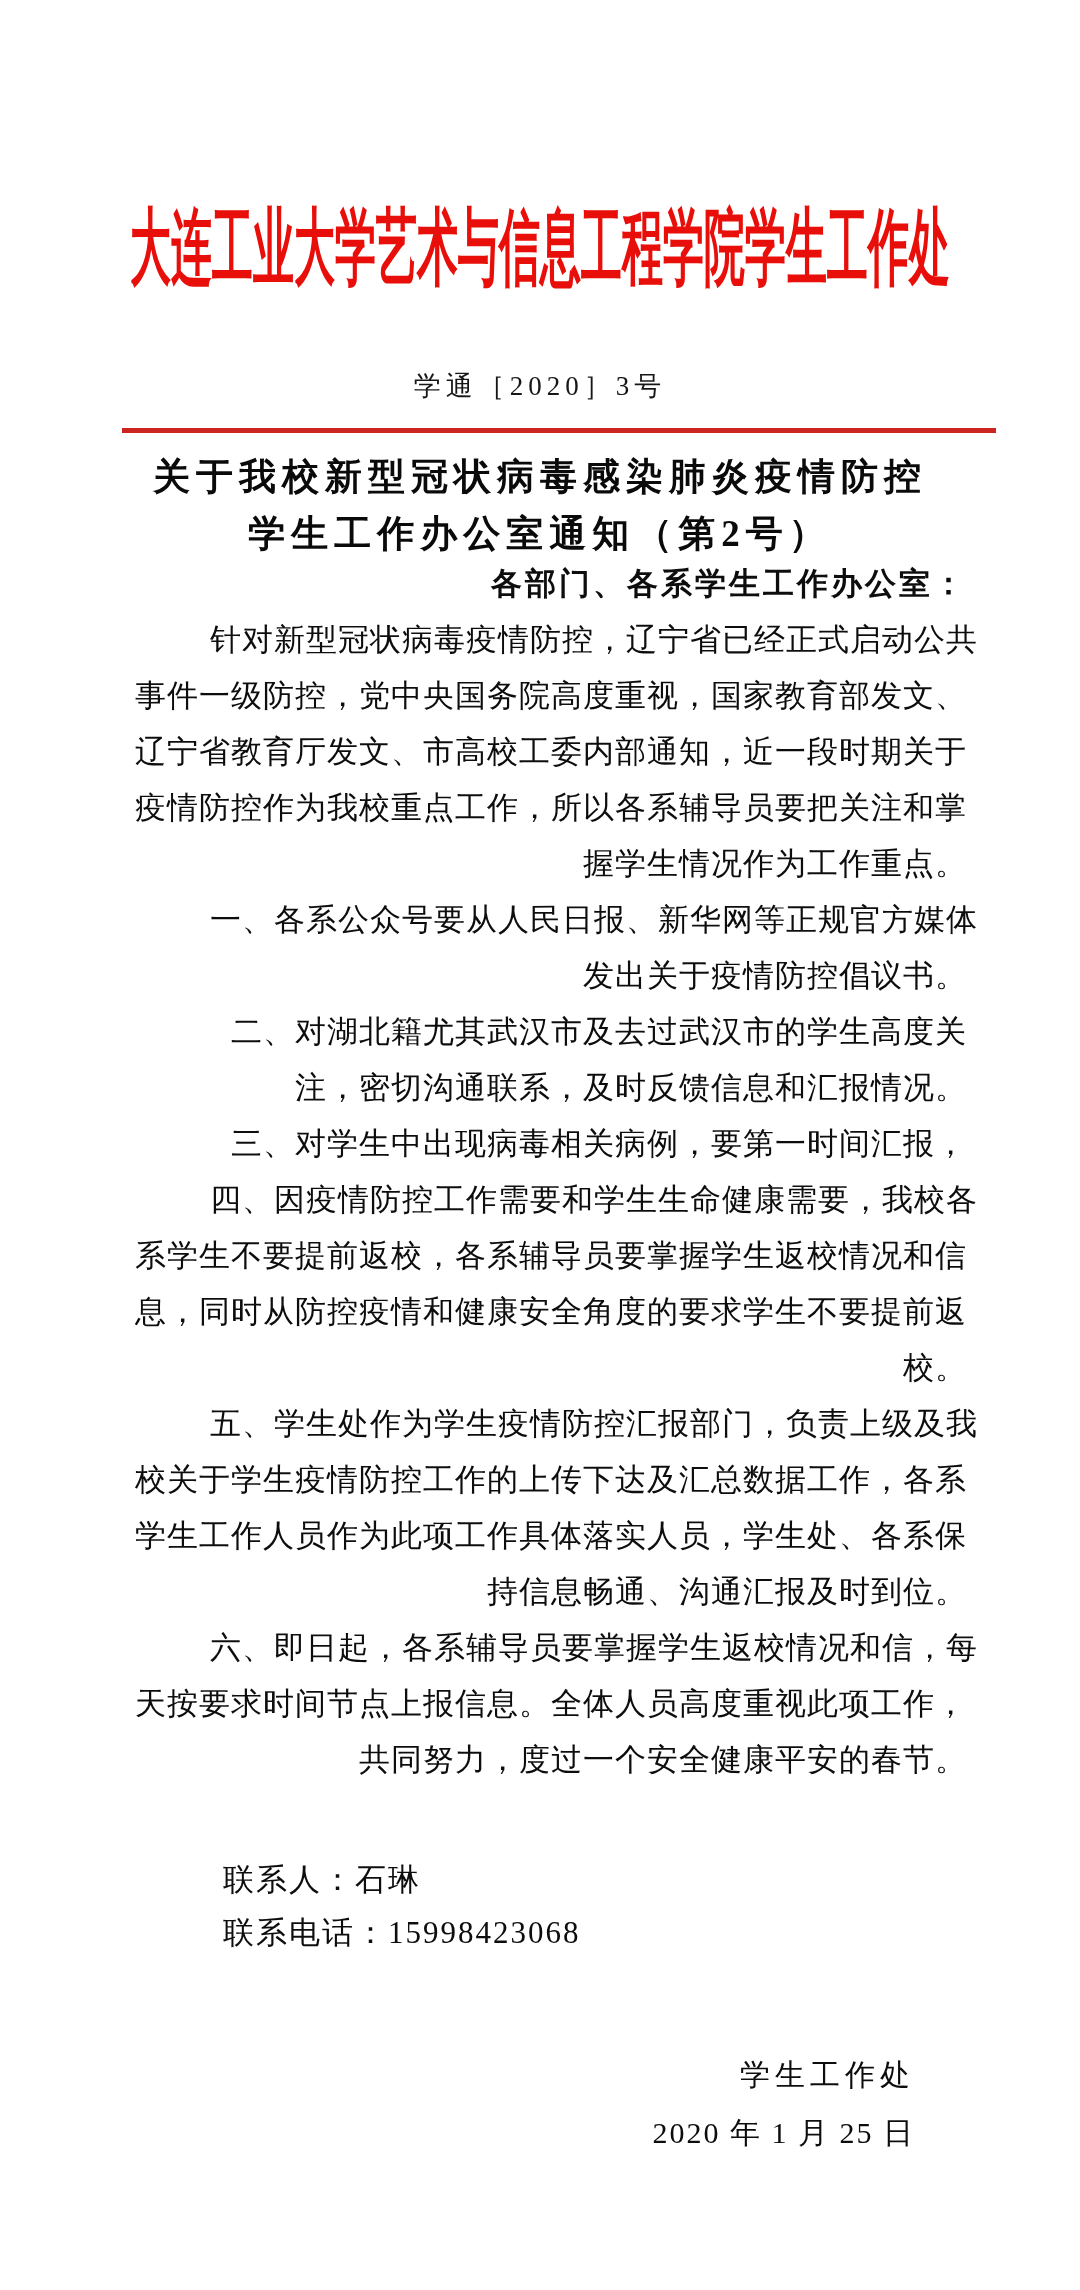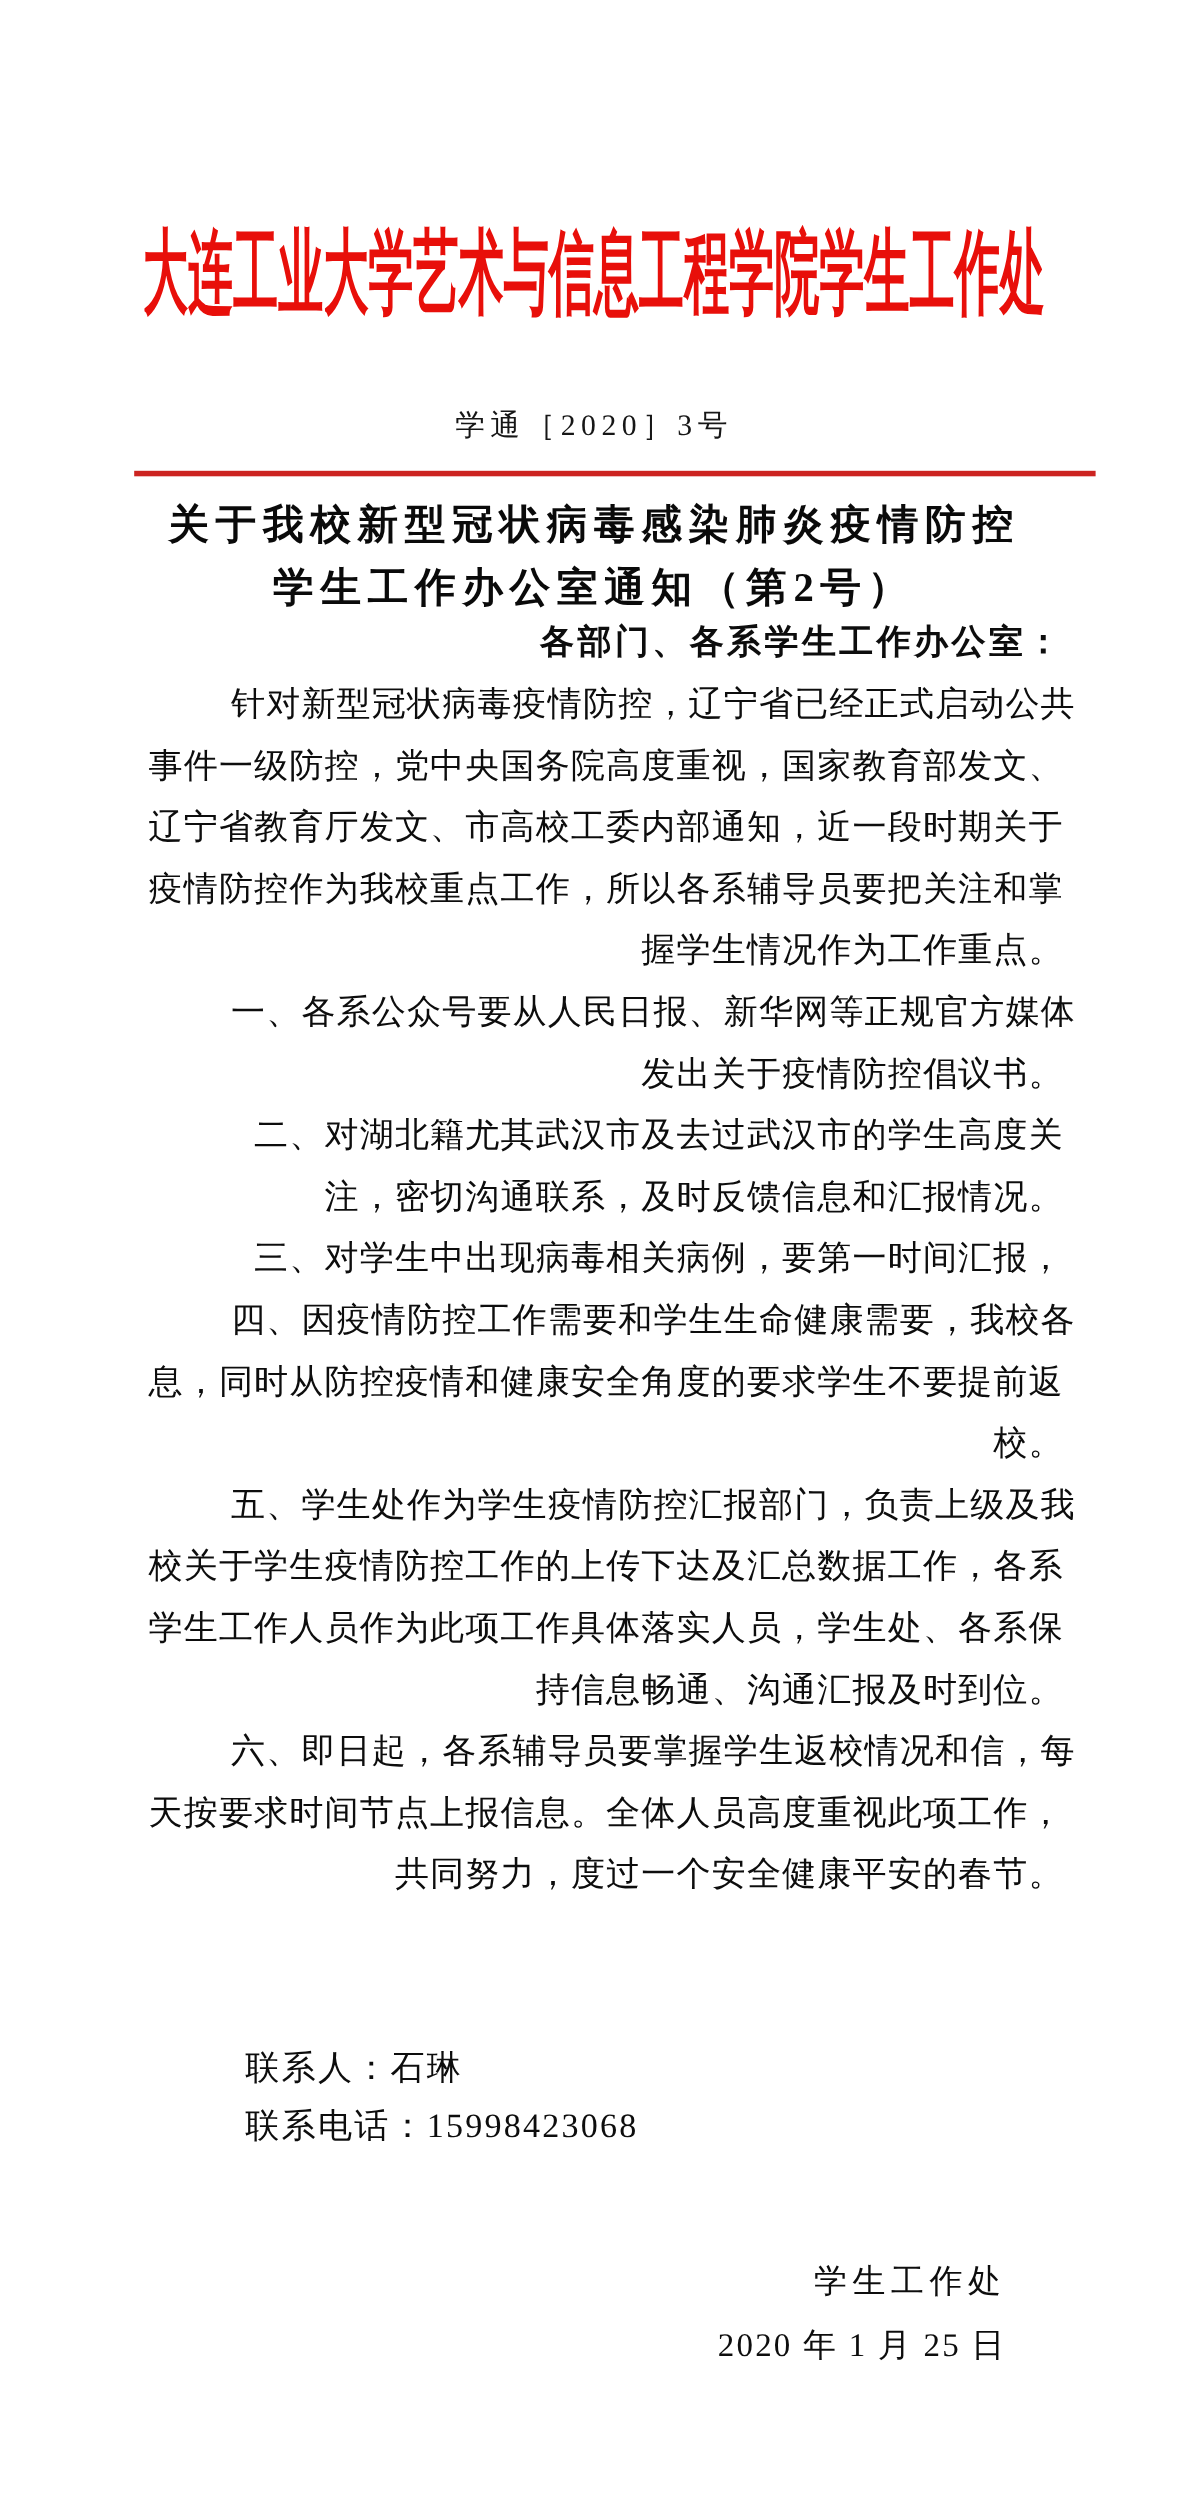--- a/index.html
+++ b/index.html
@@ -80,20 +80,21 @@
     <div class="line">事件一级防控，党中央国务院高度重视，国家教育部发文、</div>
     <div class="line">辽宁省教育厅发文、市高校工委内部通知，近一段时期关于</div>
     <div class="line">疫情防控作为我校重点工作，所以各系辅导员要把关注和掌</div>
     <div class="line">握学生情况作为工作重点。</div>
     <div class="line ind">一、各系公众号要从人民日报、新华网等正规官方媒体</div>
     <div class="line">发出关于疫情防控倡议书。</div>
     <div class="line ind">二、对湖北籍尤其武汉市及去过武汉市的学生高度关</div>
     <div class="line">注，密切沟通联系，及时反馈信息和汇报情况。</div>
     <div class="line ind">三、对学生中出现病毒相关病例，要第一时间汇报，</div>
     <div class="line ind">四、因疫情防控工作需要和学生生命健康需要，我校各</div>
+    <div class="line">系学生不要提前返校，各系辅导员要掌握学生返校情况和信</div>
     <div class="line">息，同时从防控疫情和健康安全角度的要求学生不要提前返</div>
     <div class="line">校。</div>
     <div class="line ind">五、学生处作为学生疫情防控汇报部门，负责上级及我</div>
     <div class="line">校关于学生疫情防控工作的上传下达及汇总数据工作，各系</div>
     <div class="line">学生工作人员作为此项工作具体落实人员，学生处、各系保</div>
     <div class="line">持信息畅通、沟通汇报及时到位。</div>
     <div class="line ind">六、即日起，各系辅导员要掌握学生返校情况和信，每</div>
     <div class="line">天按要求时间节点上报信息。全体人员高度重视此项工作，</div>
     <div class="line">共同努力，度过一个安全健康平安的春节。</div>
   </div>

